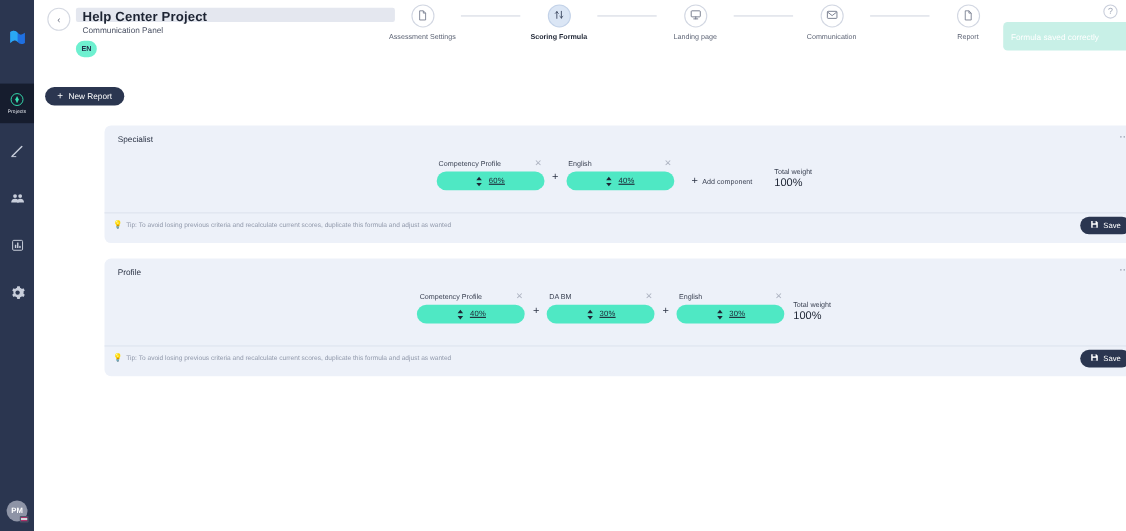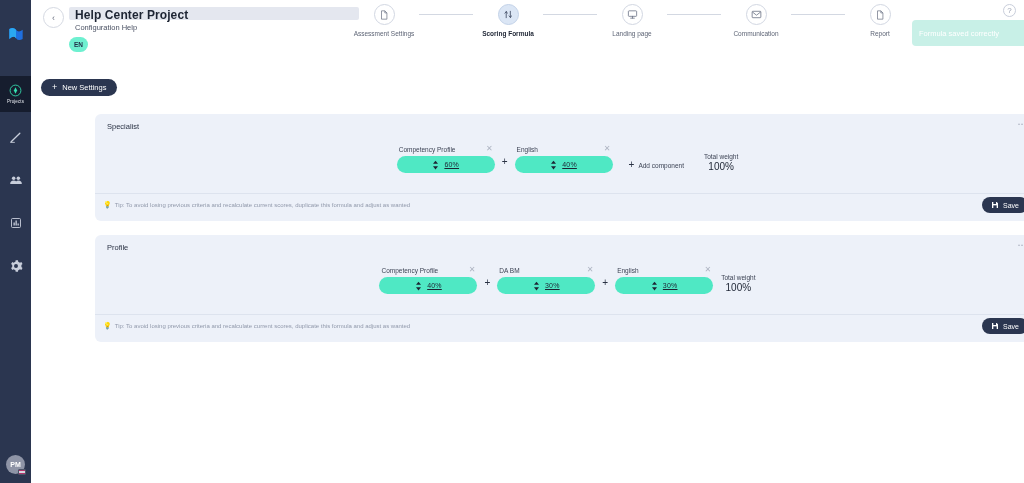--- a/index.html
+++ b/index.html
@@ -168,21 +168,21 @@
     font-size: 10px; color: #2a3244; padding: 0 7px 3px 7px; align-self: flex-end;
     line-height: 1; margin-bottom: 3px;
   }
   .add-component {
     display: flex; align-items: center; gap: 4px;
     font-size: 6.5px; color: #3c4354; align-self: flex-end;
     margin: 0 12px 3px 16px; cursor: pointer; white-space: nowrap;
   }
   .add-plus { font-size: 10px; line-height: 1; color: #2a3244; }
   .total {
-    align-self: flex-end; text-align: center; margin: 4px 0 1px 8px;
+    align-self: flex-end; text-align: left; margin: 4px 0 1px 8px;
   }
   .total-label { font-size: 6.5px; color: #3c4354; }
   .total-value { font-size: 10px; color: #1d2433; margin-top: 1px; }
   .card-footer {
     position: relative; margin-top: 20px;
     border-top: 1px solid #dde3ee;
     height: 28px;
   }
   .tip {
     position: absolute; left: 8px; top: 7px;
@@ -272,21 +272,21 @@
   </div>
 
   <div class="main">
 
     <div class="topbar">
       <div class="back-btn">
         <span>‹</span>
       </div>
       <div class="title-bar"></div>
       <div class="proj-title">Help Center Project</div>
-      <div class="proj-sub">Configuration Help</div>
+      <div class="proj-sub">Communication Panel</div>
       <div class="lang-badge">EN</div>
 
       <div class="help-btn">
         <span>?</span>
       </div>
       <div class="toast">
         <span>Formula saved correctly</span>
       </div>
 
       <div class="stepper">
@@ -357,21 +357,21 @@
             </span>
           </div>
           <div class="step-label">Report</div>
         </div>
 
       </div>
     </div>
 
     <button class="new-formula">
       <span class="nf-plus">+</span>
-      <span>New Settings</span>
+      <span>New Report</span>
     </button>
 
     <div class="cards">
 
       <div class="card">
         <div class="card-title">Specialist</div>
         <div class="card-menu">⋯</div>
 
         <div class="components">
           <div class="component">

